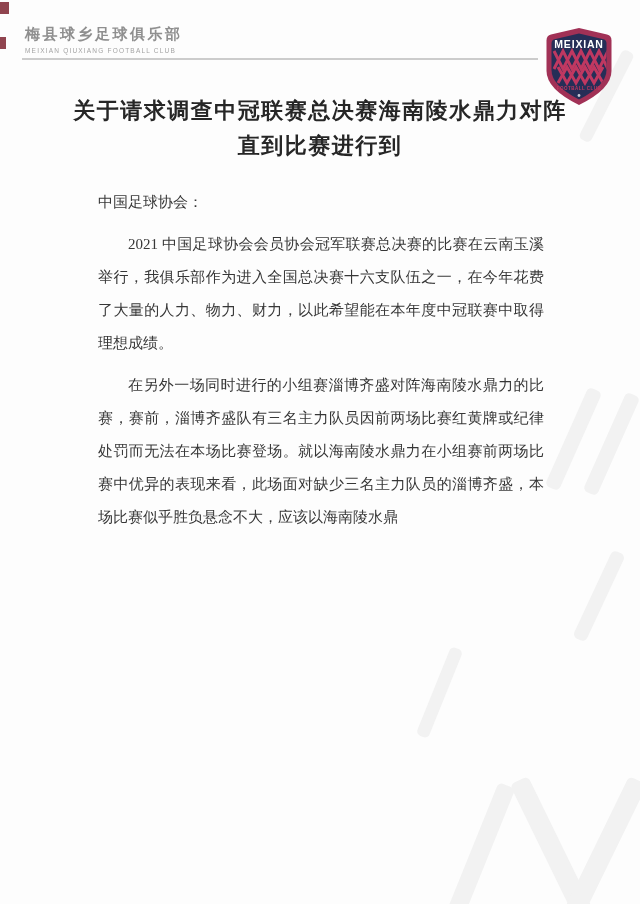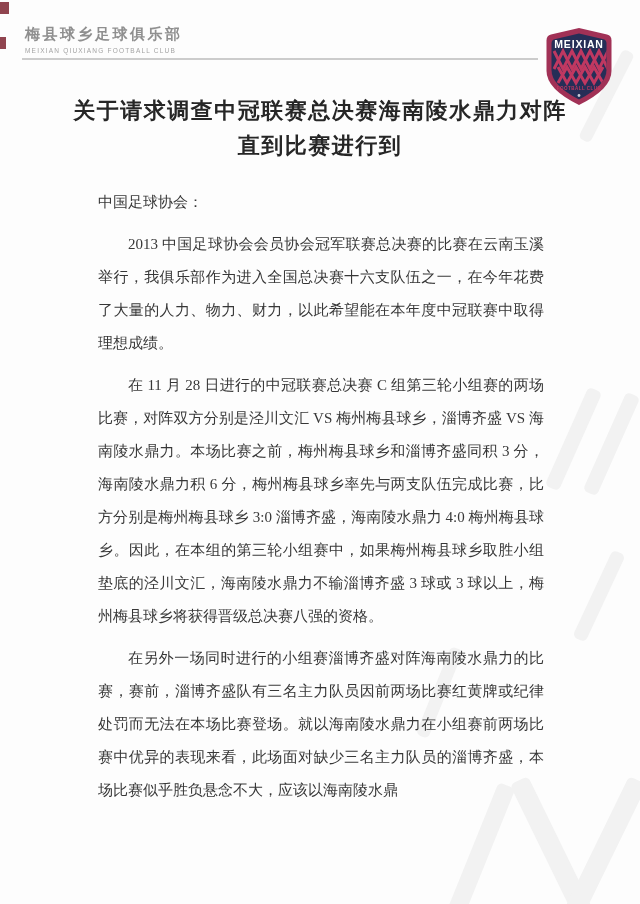--- a/index.html
+++ b/index.html
@@ -109,18 +109,17 @@
     </svg>
   </div>
 
   <div class="title">
     <div>关于请求调查中冠联赛总决赛海南陵水鼎力对阵</div>
     <div>直到比赛进行到</div>
   </div>
 
   <div class="letter">
     <p class="salutation">中国足球协会：</p>
-    <p class="para">2013 中国足球协会会员协会冠军联赛总决赛的比赛在云南玉溪举行，我俱乐部作为进入全国总决赛十六支队伍之一，在今年花费了大量的人力、物力、财力，以此希望能在本年度中冠联赛中取得理想成绩。</p>
-    <p class="para">在 11 月 28 日进行的中冠联赛总决赛 C 组第三轮小组赛的两场比赛，对阵双方分别是泾川文汇 VS 梅州梅县球乡，淄博齐盛 VS 海南陵水鼎力。本场比赛之前，梅州梅县球乡和淄博齐盛同积 3 分，海南陵水鼎力积 6 分，梅州梅县球乡率先与两支队伍完成比赛，比方分别是梅州梅县球乡 3:0 淄博齐盛，海南陵水鼎力 4:0 梅州梅县球乡。因此，在本组的第三轮小组赛中，如果梅州梅县球乡取胜小组垫底的泾川文汇，海南陵水鼎力不输淄博齐盛 3 球或 3 球以上，梅州梅县球乡将获得晋级总决赛八强的资格。</p>
+    <p class="para">2021 中国足球协会会员协会冠军联赛总决赛的比赛在云南玉溪举行，我俱乐部作为进入全国总决赛十六支队伍之一，在今年花费了大量的人力、物力、财力，以此希望能在本年度中冠联赛中取得理想成绩。</p>
     <p class="para">在另外一场同时进行的小组赛淄博齐盛对阵海南陵水鼎力的比赛，赛前，淄博齐盛队有三名主力队员因前两场比赛红黄牌或纪律处罚而无法在本场比赛登场。就以海南陵水鼎力在小组赛前两场比赛中优异的表现来看，此场面对缺少三名主力队员的淄博齐盛，本场比赛似乎胜负悬念不大，应该以海南陵水鼎</p>
   </div>
 
 </div>
 
 </body></html>

